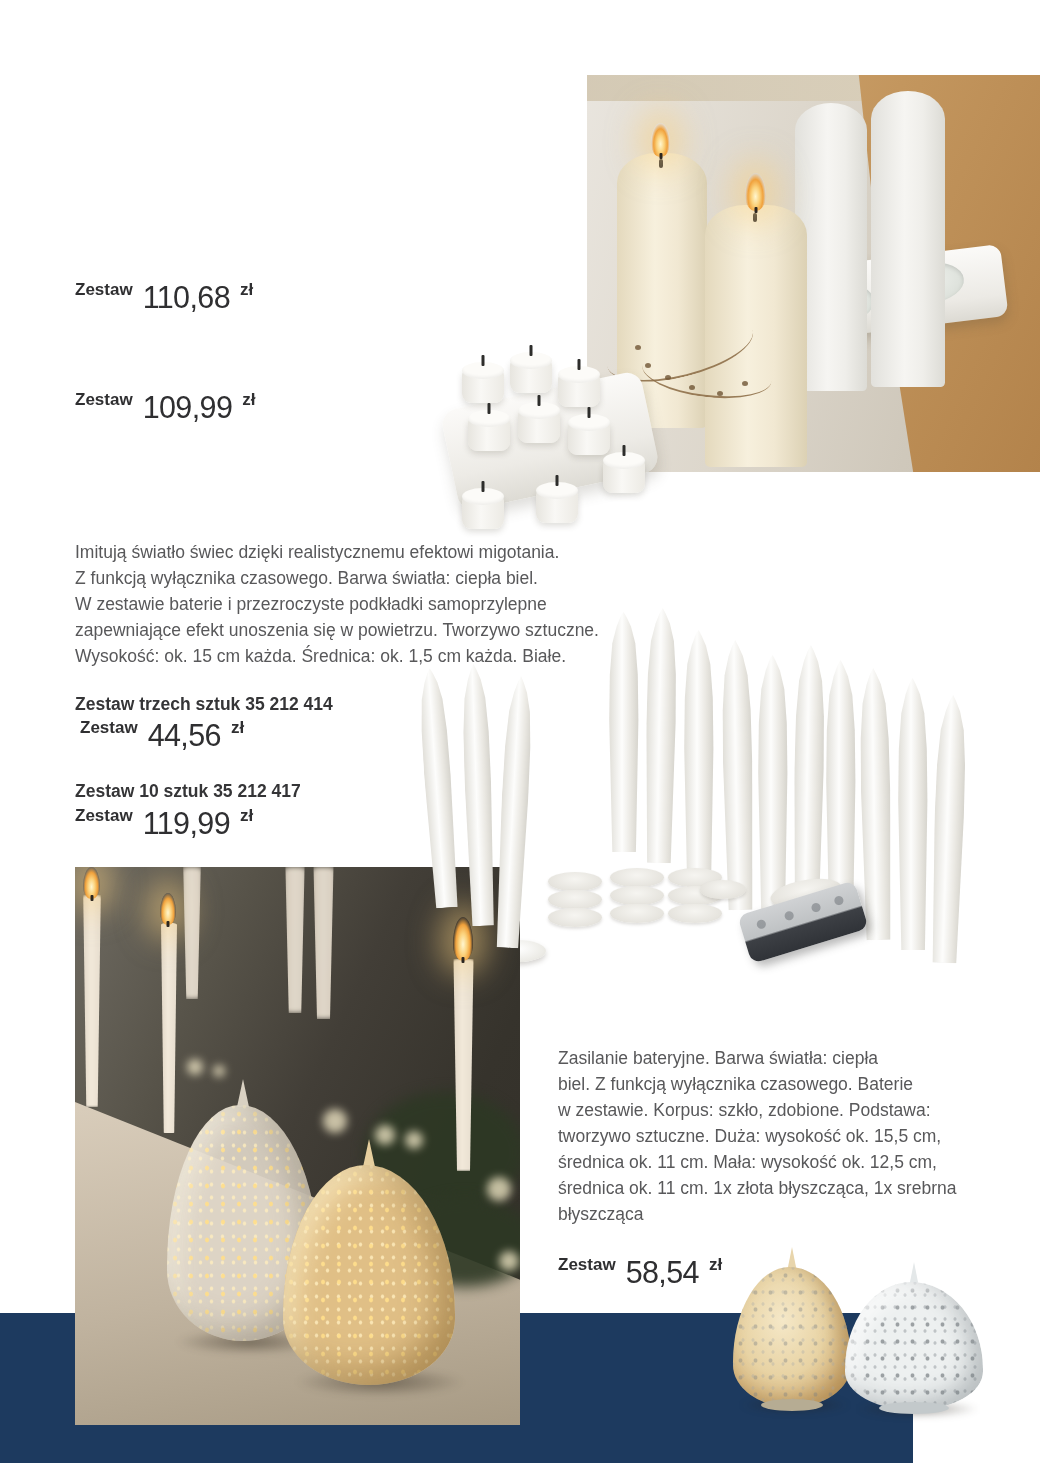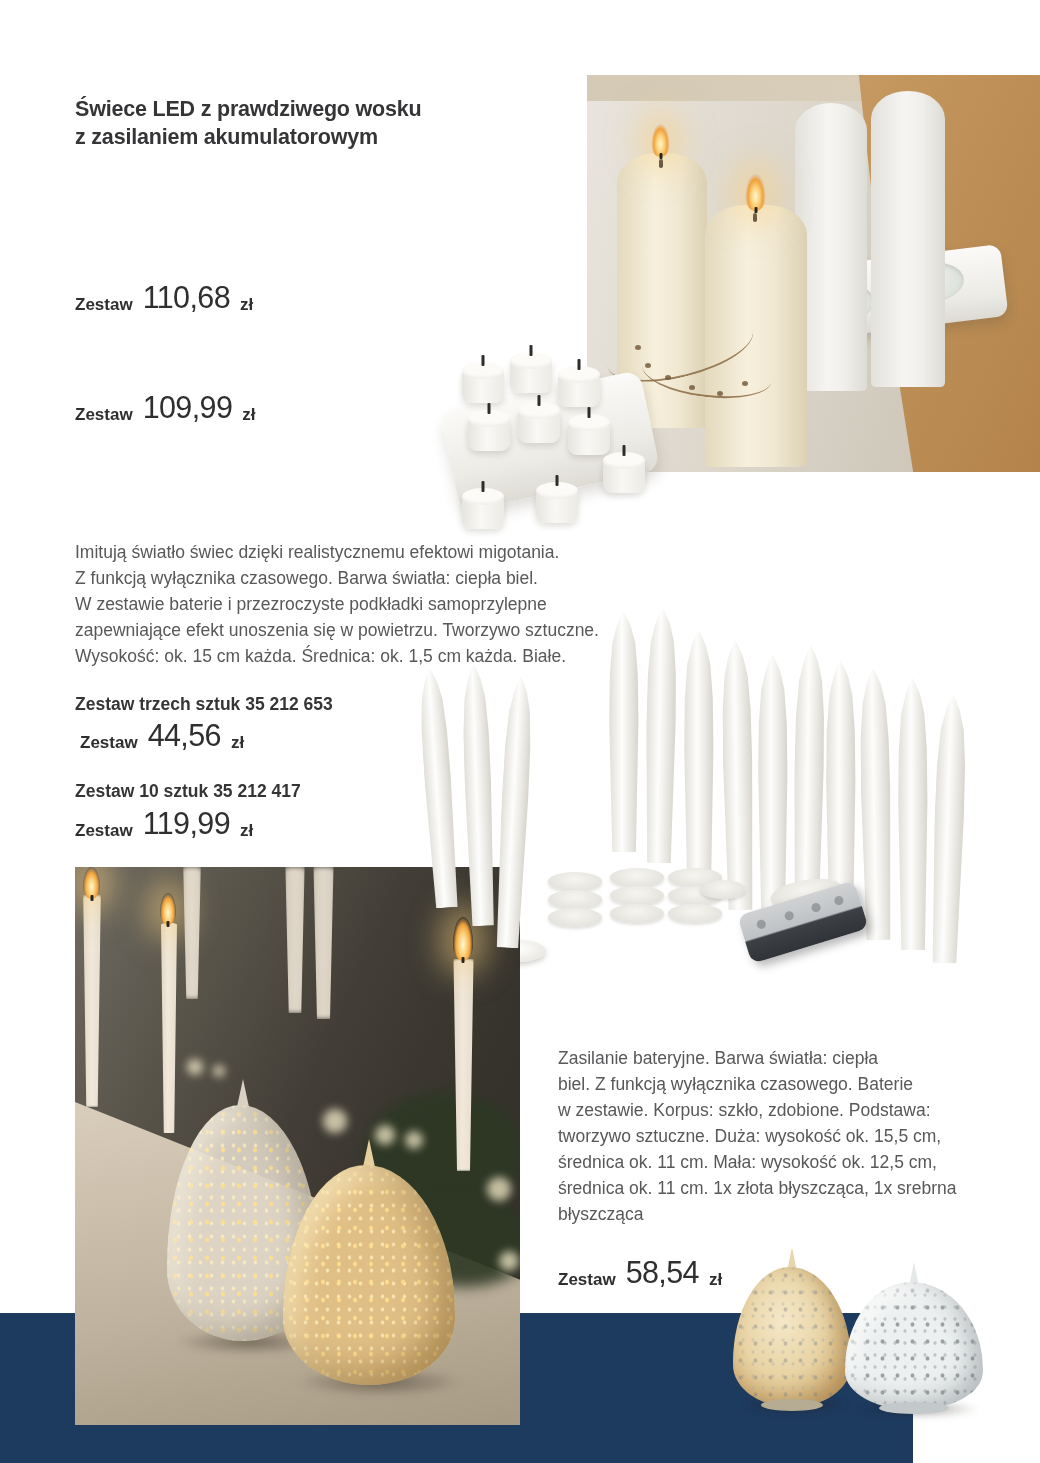--- a/index.html
+++ b/index.html
@@ -6,21 +6,21 @@
   .page{
     position:relative;width:1040px;height:1463px;overflow:hidden;background:#fff;
     font-family:"Liberation Sans","DejaVu Sans",sans-serif;
   }
   
   .tb{position:absolute;color:#58585a;font-size:17.5px;line-height:25px;white-space:pre-line;z-index:5;}
   .tb h2{margin:0 0 3px;font-size:21.5px;line-height:27.5px;font-weight:700;color:#353537;letter-spacing:-0.2px;}
   .tb p{margin:0;}
   .tb .sku{color:#353537;font-weight:700;}
   .offer{position:absolute;z-index:5;font-weight:700;color:#353537;font-size:17.5px;white-space:nowrap;}
-  .price{position:absolute;z-index:5;display:flex;align-items:flex-end;gap:10px;color:#2f2f31;white-space:nowrap;}
+  .price{position:absolute;z-index:5;display:flex;align-items:flex-start;gap:10px;color:#2f2f31;white-space:nowrap;}
   .price .pl,.price .pc{font-size:17px;font-weight:700;}
   .price .pa{font-size:30.5px;font-weight:500;letter-spacing:-0.6px;}
   
   .navy{position:absolute;left:0;top:1313px;width:913px;height:150px;background:var(--navy,#1d3a5f);z-index:1;}
   
   .photo{position:absolute;overflow:hidden;z-index:2;}
   .ph-tr{left:587px;top:75px;width:453px;height:397px;background:linear-gradient(105deg,#e9e5de 0%,#ddd7cc 40%,#cfc8bb 75%,#c8c1b3 100%);}
   .ph-tr .wood{position:absolute;inset:0;background:linear-gradient(115deg,#d4ab77 0%,#c3965e 50%,#b3834b 100%);clip-path:polygon(60% 0,100% 0,100% 100%,72% 100%,64% 42%);}
   .ph-tr .woodtop{position:absolute;left:0;top:0;width:65%;height:26px;background:linear-gradient(90deg,#cfc3ab,#d8cdb6);opacity:.8;}
   .pillar{position:absolute;border-radius:40px 40px 5px 5px / 30px 30px 5px 5px;}
@@ -69,22 +69,20 @@
   .ring{position:absolute;border-radius:50%;}
 </style>
 </head>
 <body>
 
 <div class="page">
 
   <div class="navy"></div>
 
   <div class="tb" style="left:75px;top:71px;width:495px;">
-    <h2>Świece LED z prawdziwego wosku
-z zasilaniem akumulatorowym</h2>
   </div>
   <div class="price" style="left:75px;top:280px;">
     <span class="pl">Zestaw</span>
     <span class="pa">110,68</span>
     <span class="pc">zł</span>
   </div>
   <div class="price" style="left:75px;top:390px;">
     <span class="pl">Zestaw</span>
     <span class="pa">109,99</span>
     <span class="pc">zł</span>
@@ -154,21 +152,21 @@
       </div>
   </div>
 
   <div class="tb" style="left:75px;top:513px;width:580px;line-height:26px;">
     <p>Imitują światło świec dzięki realistycznemu efektowi migotania.
 Z funkcją wyłącznika czasowego. Barwa światła: ciepła biel.
 W zestawie baterie i przezroczyste podkładki samoprzylepne
 zapewniające efekt unoszenia się w powietrzu. Tworzywo sztuczne.
 Wysokość: ok. 15 cm każda. Średnica: ok. 1,5 cm każda. Białe.</p>
   </div>
-  <div class="offer" style="left:75px;top:694px;"><span>Zestaw trzech sztuk</span> <span>35 212 653</span></div>
+  <div class="offer" style="left:75px;top:694px;"><span>Zestaw trzech sztuk</span> <span>35 212 414</span></div>
   <div class="price" style="left:80px;top:718px;">
     <span class="pl">Zestaw</span>
     <span class="pa">44,56</span>
     <span class="pc">zł</span>
   </div>
   <div class="offer" style="left:75px;top:781px;"><span>Zestaw 10 sztuk</span> <span>35 212 417</span></div>
   <div class="price" style="left:75px;top:806px;">
     <span class="pl">Zestaw</span>
     <span class="pa">119,99</span>
     <span class="pc">zł</span>

